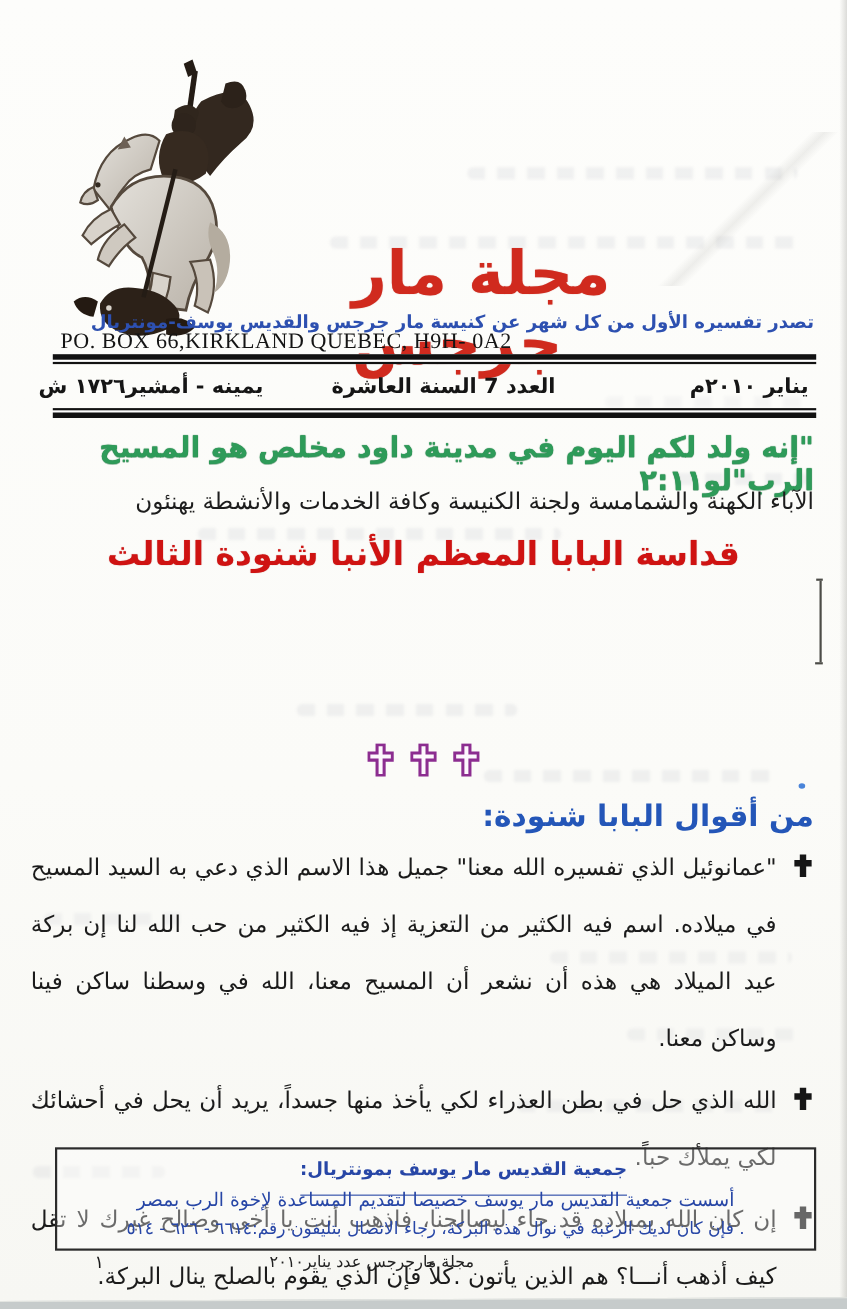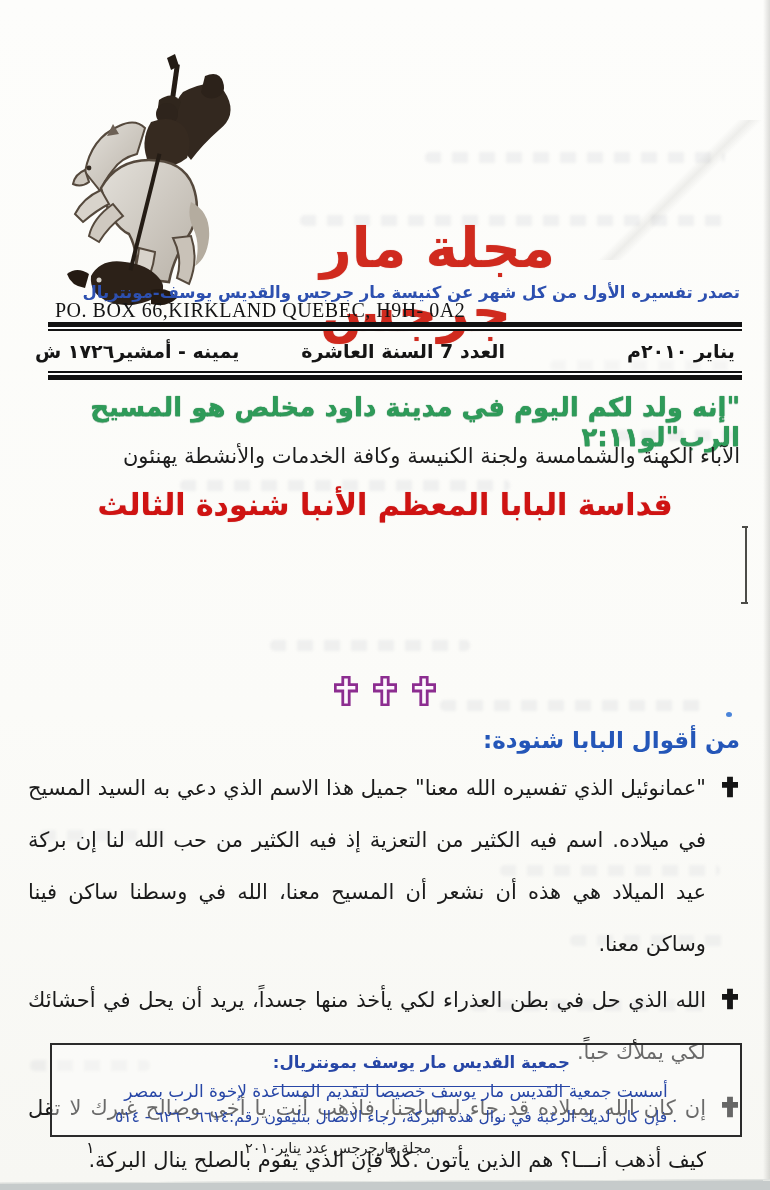--- a/index.html
+++ b/index.html
@@ -68,21 +68,21 @@
     text-shadow:0 0 1px rgba(150,10,10,.45);
   }
   .greeting-body{
     position:absolute;right:32px;top:533px;width:706px;direction:rtl;text-align:justify;
     color:#1b1b1b;font-size:22.5px;line-height:56px;
   }
   .crosses-row{position:absolute;left:0;top:676px;width:770px;text-align:center;}
   .crosses-row svg{margin:0 5px;}
   .blue-heading{
     position:absolute;right:30px;top:727px;width:712px;direction:rtl;text-align:right;
-    color:#2456b8;font-size:23px;font-weight:700;
+    color:#2456b8;font-size:27px;font-weight:700;
   }
   .sayings{position:absolute;right:28px;top:762px;width:714px;direction:rtl;}
   .saying{
     position:relative;padding-right:36px;direction:rtl;text-align:justify;
     color:#1b1b1b;font-size:21px;line-height:52px;margin-bottom:4px;
   }
   .saying .bullet{position:absolute;right:4px;top:14px;}
   .society-box{
     position:absolute;left:50px;top:1043px;width:688px;height:90px;
     border:2px solid #2b2b2b;background:rgba(255,255,255,.35);

